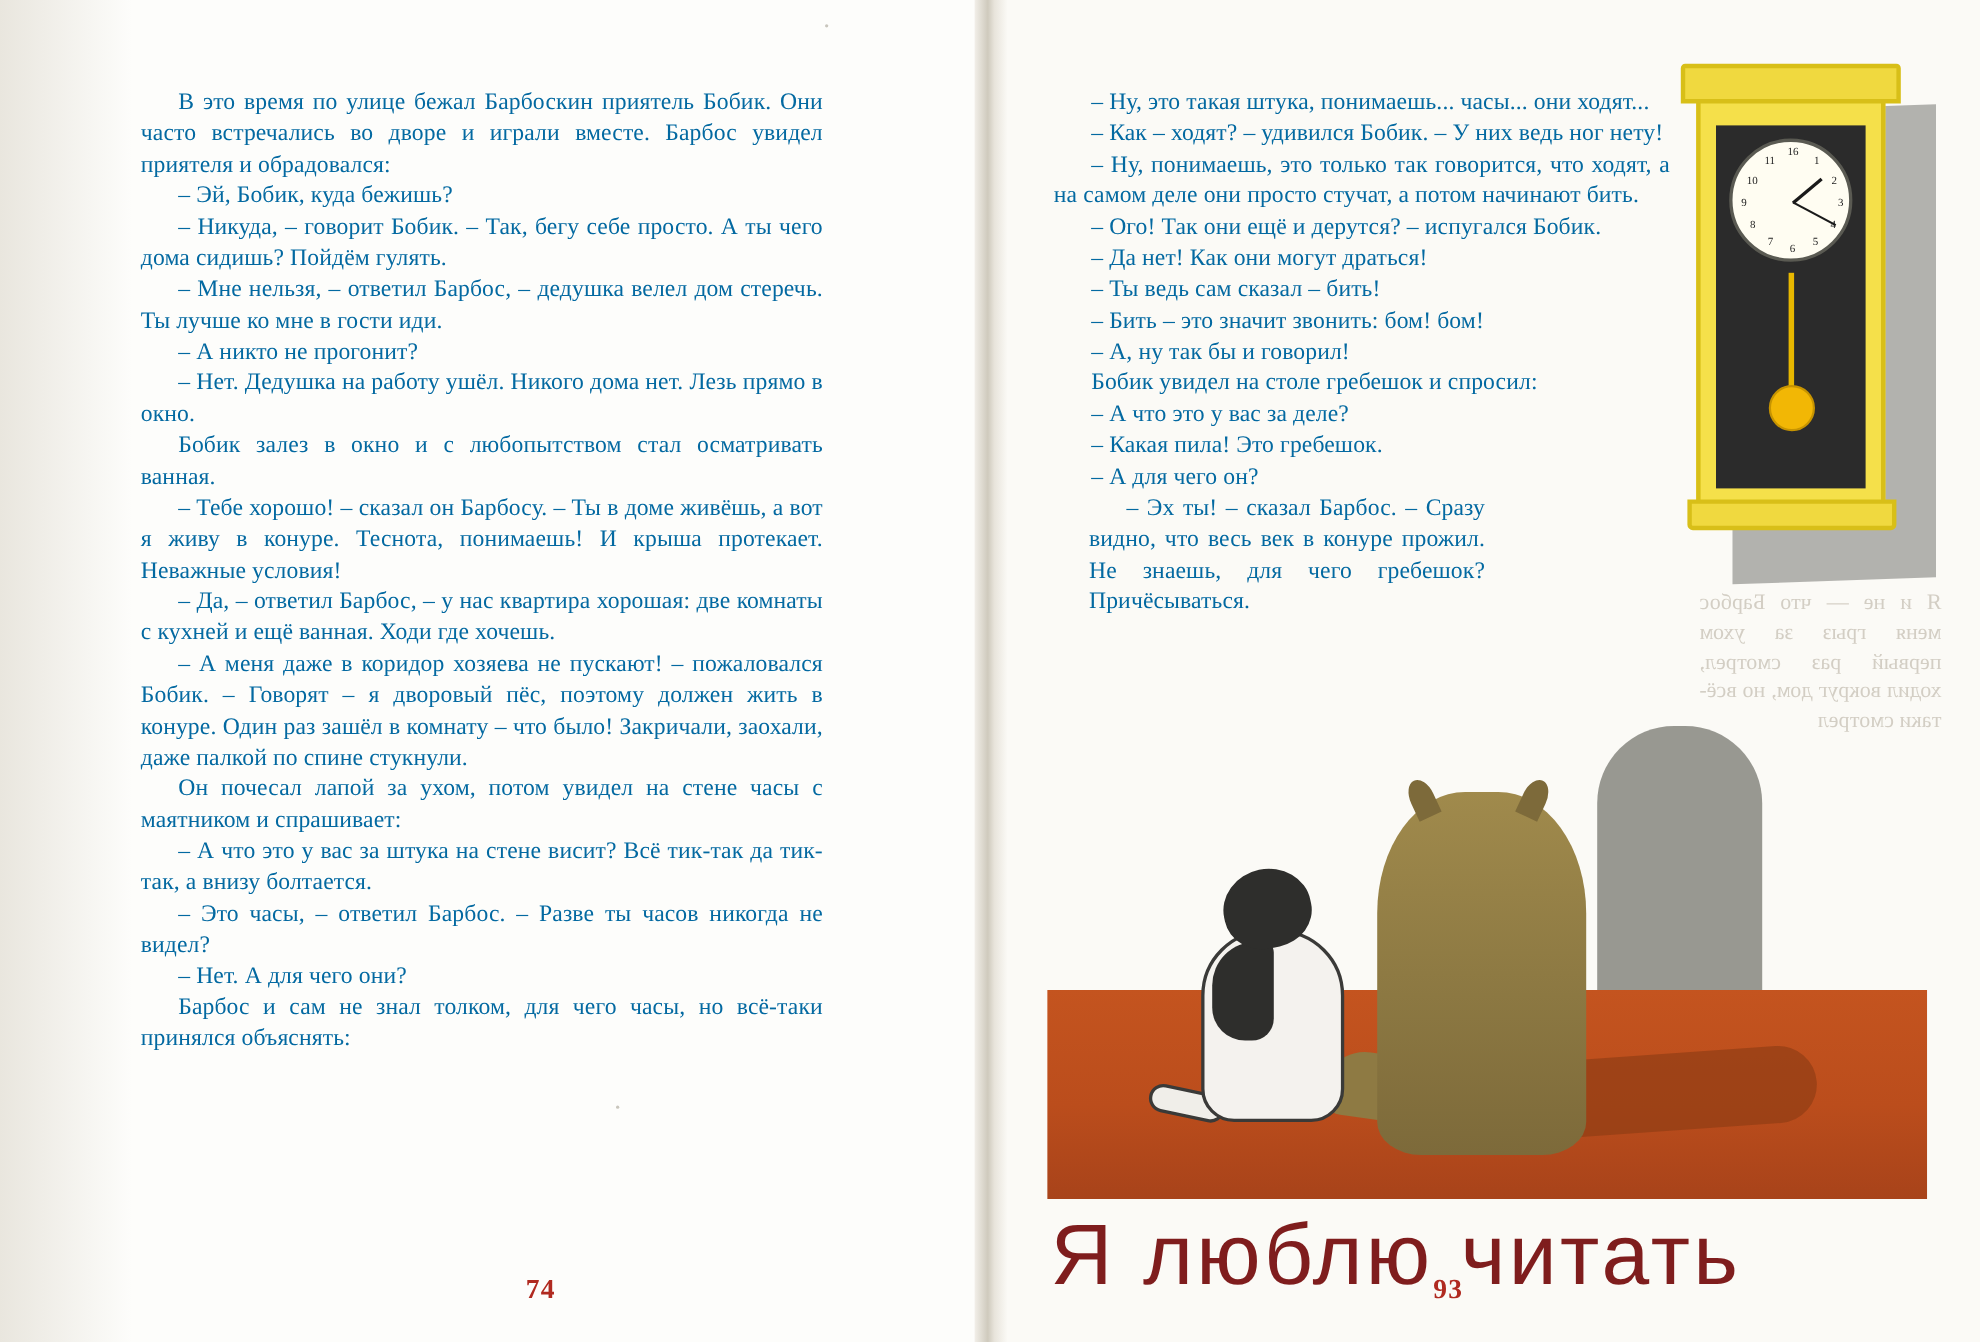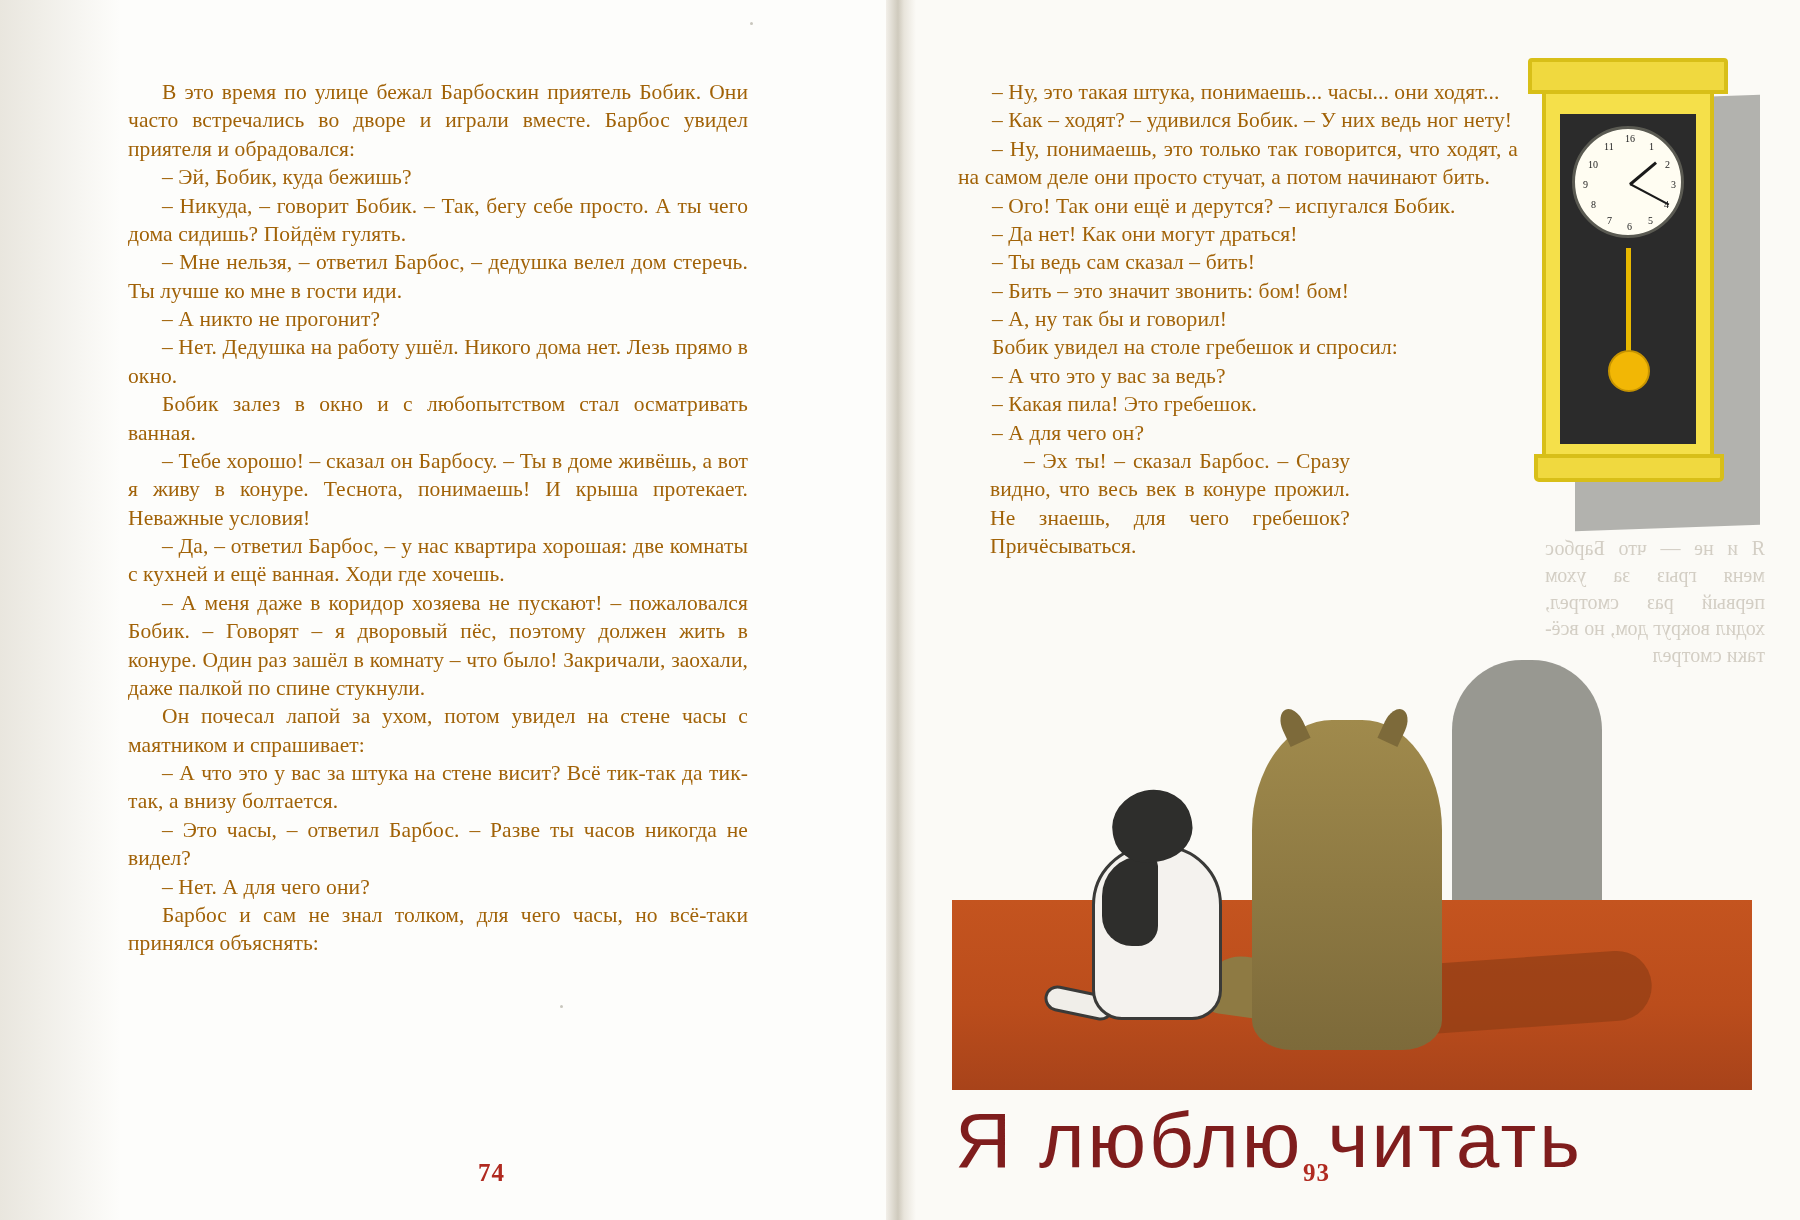--- a/index.html
+++ b/index.html
@@ -42,21 +42,21 @@
     position: absolute;
     left: 0; top: 0; width: 120px; height: 1220px;
     background: linear-gradient(to right, #e9e6de 0%, #fdfdfb 100%);
   }
 
   
   .col {
     position: absolute;
     font-size: 21.5px;
     line-height: 1.32;
-    color: #a16207;
+    color: #0369a1;
     text-align: justify;
     text-justify: inter-word;
     letter-spacing: 0.1px;
   }
   .col-left {
     left: 128px;
     top: 78px;
     width: 620px;
   }
   .col-right {
@@ -326,21 +326,21 @@
   <div class="col col-right">
     <p class="dash">– Ну, это такая штука, понимаешь... часы... они ходят...</p>
     <p class="dash">– Как – ходят? – удивился Бобик. – У них ведь ног нету!</p>
     <p class="dash">– Ну, понимаешь, это только так говорится, что ходят, а на самом деле они просто стучат, а потом начинают бить.</p>
     <p class="dash">– Ого! Так они ещё и дерутся? – испугался Бобик.</p>
     <p class="dash">– Да нет! Как они могут драться!</p>
     <p class="dash">– Ты ведь сам сказал – бить!</p>
     <p class="dash">– Бить – это значит звонить: бом! бом!</p>
     <p class="dash">– А, ну так бы и говорил!</p>
     <p>Бобик увидел на столе гребешок и спросил:</p>
-    <p class="dash">– А что это у вас за ведь?</p>
+    <p class="dash">– А что это у вас за деле?</p>
     <p class="dash">– Какая пила! Это гребешок.</p>
     <p class="dash">– А для чего он?</p>
     <p class="dash narrow">– Эх ты! – сказал Барбос. – Сразу видно, что весь век в конуре прожил. Не знаешь, для чего гребешок? Причёсываться.</p>
   </div>
 
   <div class="folio folio-right">93</div>
 
   <div class="clock-wrap">
     <div class="clock-shadow"></div>
     <div class="clock-body"></div>

